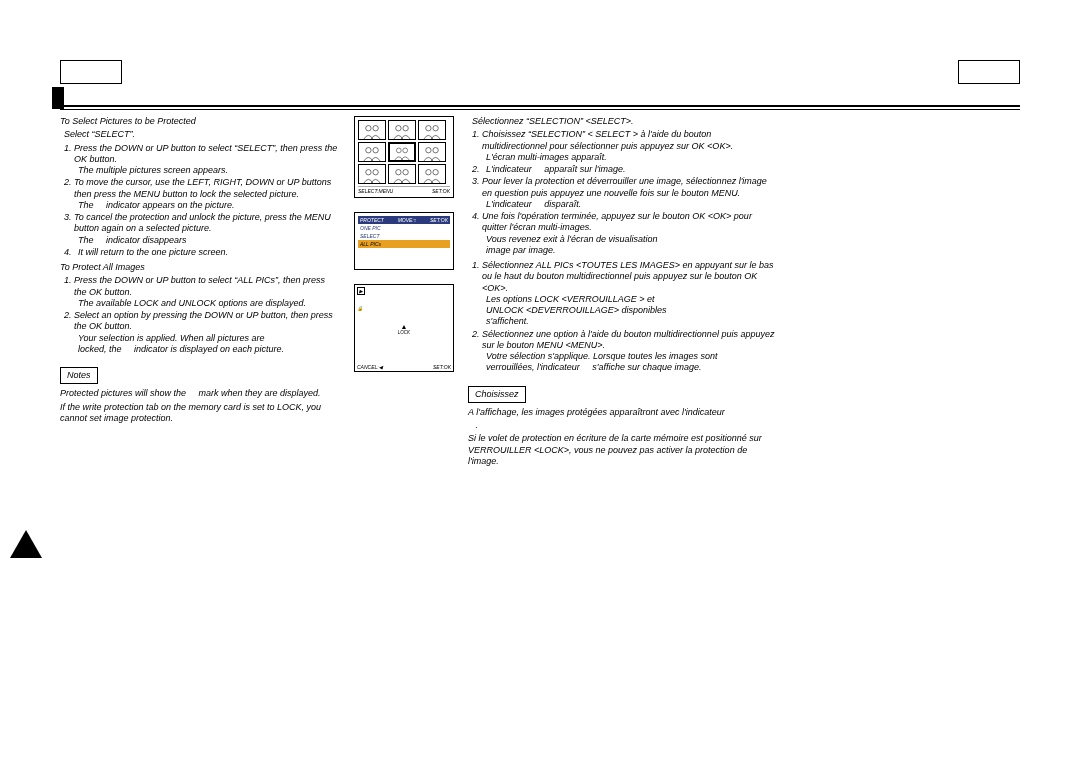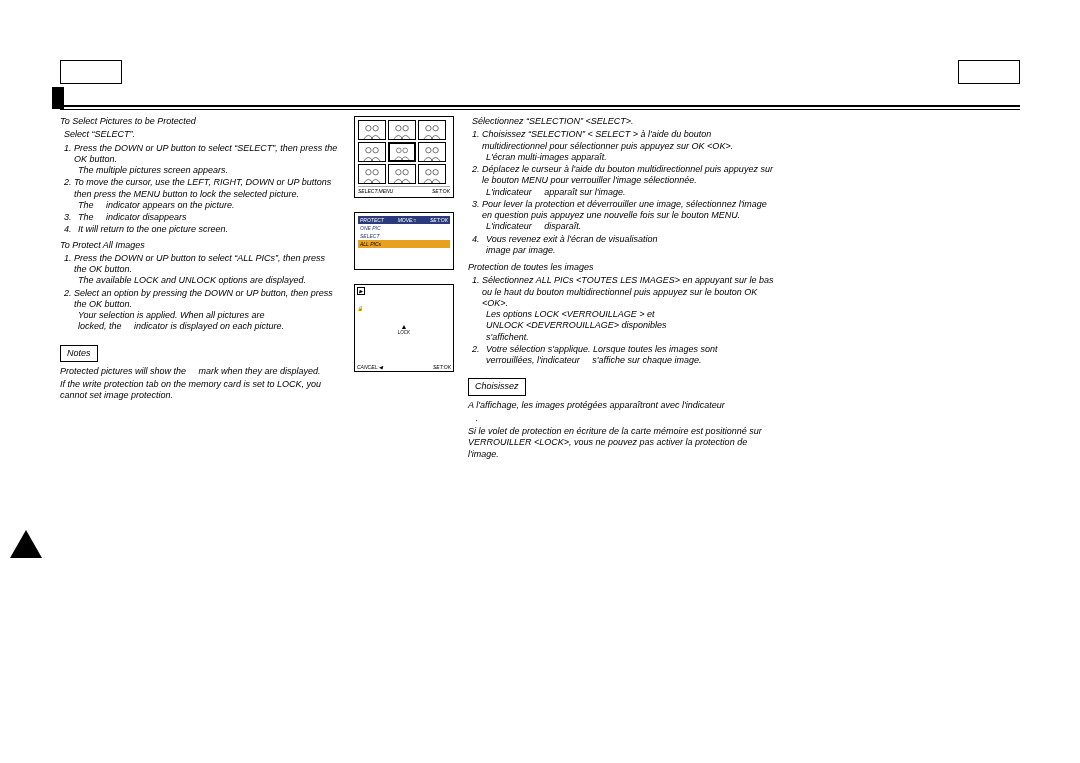--- a/index.html
+++ b/index.html
@@ -210,21 +210,21 @@
     <div class="col-left">
       <p class="section-title">To Select Pictures to be Protected</p>
       <p class="indent">Select “SELECT”.</p>
       <ol class="num">
         <li><span>Press the DOWN or UP button to select “SELECT”, then press the OK button.</span>
           <div class="indent">The multiple pictures screen appears.</div>
         </li>
         <li><span>To move the cursor, use the LEFT, RIGHT, DOWN or UP buttons then press the MENU button to lock the selected picture.</span>
           <div class="indent">The &nbsp;&nbsp;&nbsp; indicator appears on the picture.</div>
         </li>
-        <li>
+        <li><span>To cancel the protection and unlock the picture, press the MENU button again on a selected picture.</span>
           <div class="indent">The &nbsp;&nbsp;&nbsp; indicator disappears</div>
         </li>
         <li>
           <div class="indent">It will return to the one picture screen.</div>
         </li>
       </ol>
 
       <p class="section-title" style="margin-top:0">To Protect All Images</p>
       <ol class="num">
         <li><span>Press the DOWN or UP button to select “ALL PICs”, then press the OK button.</span>
@@ -341,40 +341,39 @@
       </div>
 
     </div>
 
     <div class="col-right">
       <p class="indent">Sélectionnez “SELECTION” &lt;SELECT&gt;.</p>
       <ol class="num">
         <li><span>Choisissez “SELECTION” &lt; SELECT &gt; à l'aide du bouton multidirectionnel pour sélectionner puis appuyez sur OK &lt;OK&gt;.</span>
           <div class="indent">L'écran multi-images apparaît.</div>
         </li>
-        <li><span>Déplacez le curseur à l'aide du bouton multidirectionnel puis appuyez sur le bouton MENU pour verrouiller l'image sélectionnée.</span>
+        <li>
           <div class="indent">L'indicateur &nbsp;&nbsp;&nbsp; apparaît sur l'image.</div>
         </li>
         <li><span>Pour lever la protection et déverrouiller une image, sélectionnez l'image en question puis appuyez une nouvelle fois sur le bouton MENU.</span>
           <div class="indent">L'indicateur &nbsp;&nbsp;&nbsp; disparaît.</div>
         </li>
-        <li>
+        <li><span>Une fois l'opération terminée, appuyez sur le bouton OK &lt;OK&gt; pour quitter l'écran multi-images.</span>
           <div class="indent">Vous revenez exit à l'écran de visualisation</div>
           <div class="indent">image par image.</div>
         </li>
       </ol>
 
-      <p class="section-title" style="margin-top:6px">Protection de toutes les images</p>
       <ol class="num">
         <li><span>Sélectionnez ALL PICs &lt;TOUTES LES IMAGES&gt; en appuyant sur le bas ou le haut du bouton multidirectionnel puis appuyez sur le bouton OK &lt;OK&gt;.</span>
           <div class="indent">Les options LOCK &lt;VERROUILLAGE &gt; et</div>
           <div class="indent">UNLOCK &lt;DEVERROUILLAGE&gt; disponibles</div>
           <div class="indent">s'affichent.</div>
         </li>
-        <li>
+        <li><span>Sélectionnez une option à l'aide du bouton multidirectionnel puis appuyez sur le bouton MENU &lt;MENU&gt;.</span>
           <div class="indent">Votre sélection s'applique. Lorsque toutes les images sont</div>
           <div class="indent">verrouillées, l'indicateur &nbsp;&nbsp;&nbsp; s'affiche sur chaque image.</div>
         </li>
       </ol>
 
       <div class="notes-box">Choisissez</div>
       <p>A l'affichage, les images protégées apparaîtront avec l'indicateur</p>
       <p>&nbsp;&nbsp;&nbsp;.</p>
       <p>Si le volet de protection en écriture de la carte mémoire est positionné sur VERROUILLER &lt;LOCK&gt;, vous ne pouvez pas activer la protection de l'image.</p>
     </div>

